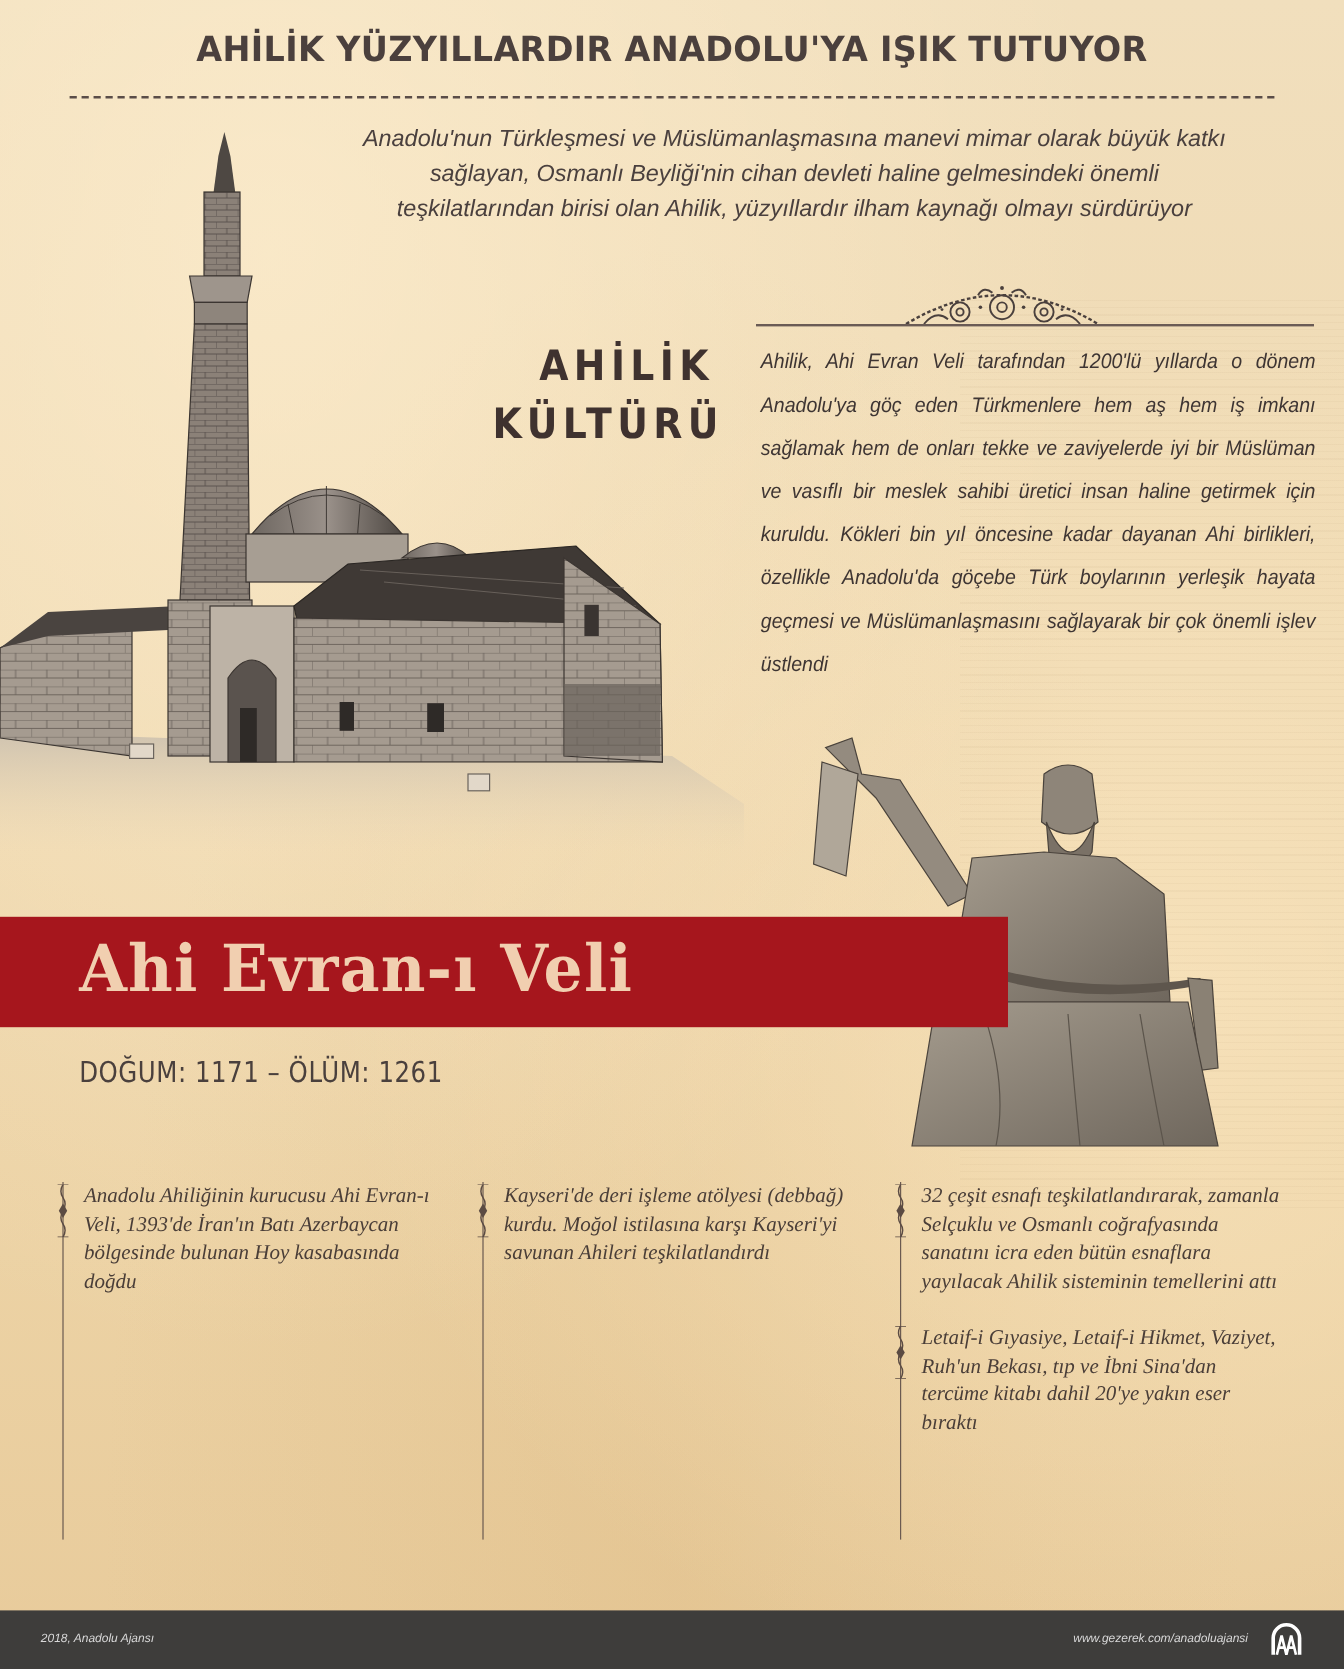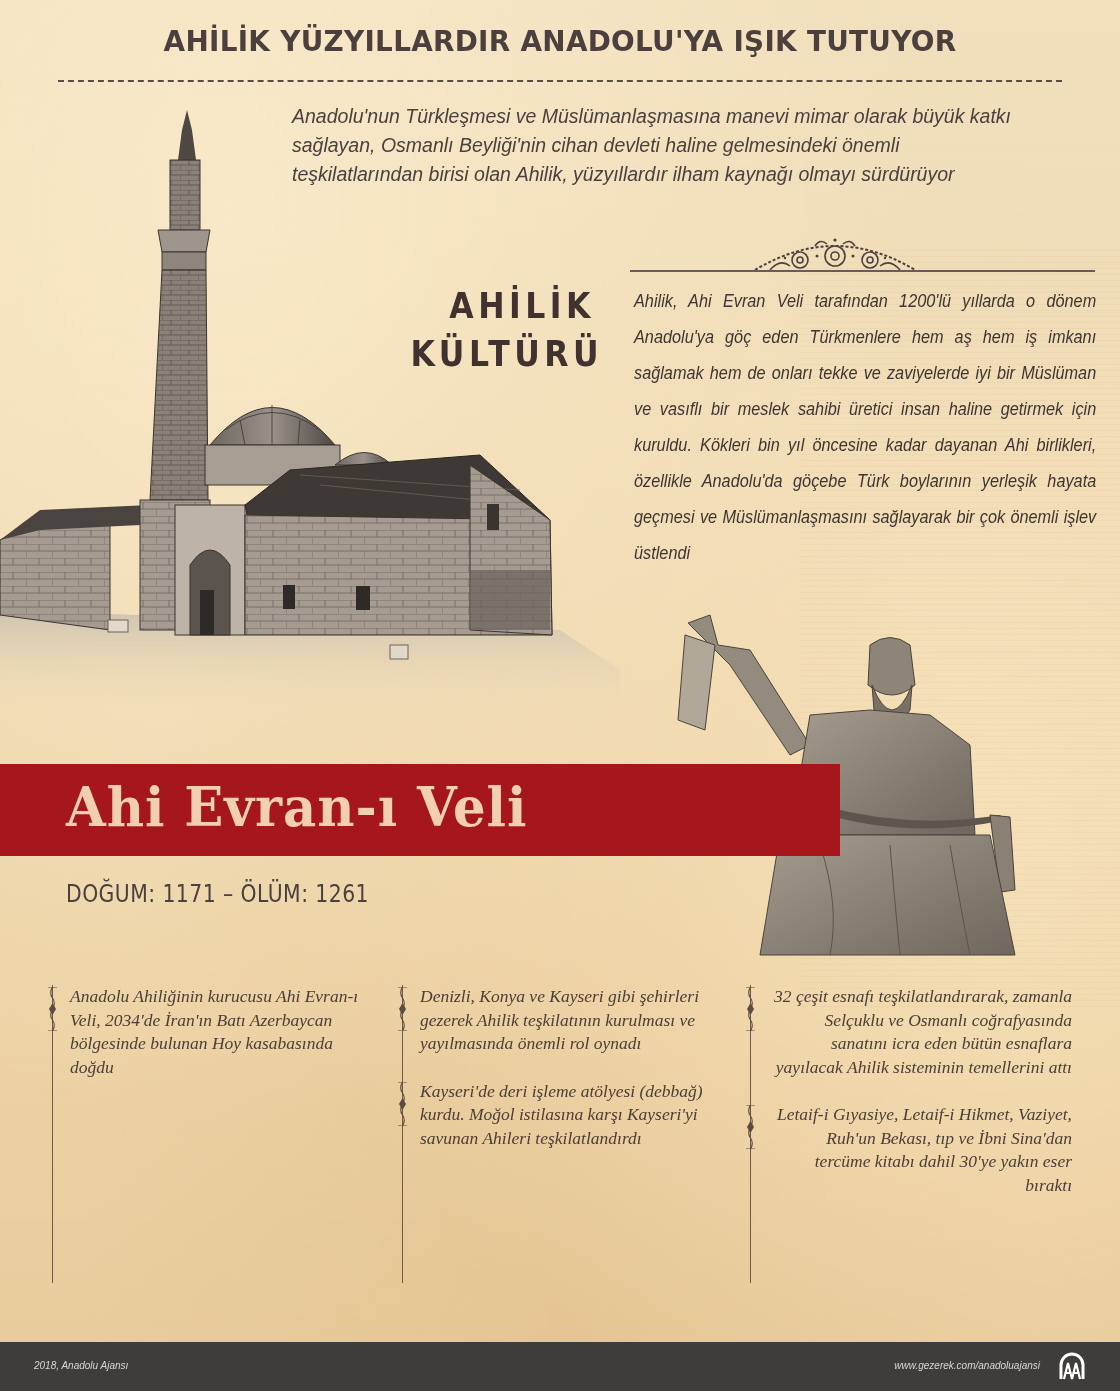--- a/index.html
+++ b/index.html
@@ -25,21 +25,21 @@
     position: absolute; top: 24px; left: 0; width: 1120px; text-align: center;
     font-family: "DejaVu Sans", sans-serif; font-weight: bold;
     font-size: 29px; letter-spacing: 0.3px; color: #4b403d;
     transform: scaleX(0.96);
   }
   .title-divider {
     position: absolute; top: 80px; left: 58px; width: 1004px; height: 0;
     border-top: 2px dashed #5a4d48;
   }
   .intro {
-    position: absolute; top: 102px; right: 88px; width: 740px; text-align: left;
+    position: absolute; top: 102px; right: 88px; width: 740px; text-align: center;
     font-style: italic; font-size: 19.5px; line-height: 29px; color: #4a403e;
   }
 
   
   .mosque { position: absolute; left: 0; top: 110px; width: 620px; height: 600px; }
 
   
   .section-heading {
     position: absolute; top: 282px; left: 390px; width: 205px; text-align: right;
     font-family: "DejaVu Sans", sans-serif; font-weight: bold;
@@ -74,21 +74,21 @@
     transform: scaleX(0.85); transform-origin: left; letter-spacing: 0.5px;
   }
 
   
   .statue { position: absolute; left: 670px; top: 605px; width: 400px; height: 360px; }
 
   
   .column { position: absolute; top: 985px; width: 330px; }
   .col-1 { left: 44px; }
   .col-2 { left: 394px; }
-  .col-3 { left: 742px; text-align: right; }
+  .col-3 { left: 742px; }
   .col-line {
     position: absolute; left: 8px; top: 0; width: 1px; background: #6b5a50;
   }
   .fact { position: relative; padding-left: 26px; margin-bottom: 24px; }
   .fact-text {
     font-family: "Liberation Serif", serif; font-style: italic;
     font-size: 17.5px; line-height: 23.5px; color: #4a3e38;
   }
   .bullet { position: absolute; left: 0; top: 2px; width: 17px; height: 44px; }
 
@@ -225,57 +225,50 @@
 <h2 class="banner-name">Ahi Evran-ı Veli</h2>
 <div class="dates">DOĞUM: 1171  –  ÖLÜM: 1261</div>
 
 <div class="column col-1">
   <div class="col-line" style="height:298px"></div>
   <div class="fact">
     <svg class="bullet" viewBox="0 0 17 44">
         <path d="M4 0 H13 M8.5 0 Q5 6 8.5 11 Q12 16 8.5 22 Q5 28 8.5 33 Q12 38 8.5 44 M4 44 H13" stroke="#5b4b43" fill="none" stroke-width="1.2"></path>
         <path d="M8.5 16 L12 22 L8.5 28 L5 22Z" fill="#5b4b43"></path>
       </svg>
-    <p class="fact-text">Anadolu Ahiliğinin kurucusu Ahi Evran-ı Veli, 2034'de İran'ın Batı Azerbaycan bölgesinde bulunan Hoy kasabasında doğdu</p>
+    <p class="fact-text">Anadolu Ahiliğinin kurucusu Ahi Evran-ı Veli, 1393'de İran'ın Batı Azerbaycan bölgesinde bulunan Hoy kasabasında doğdu</p>
   </div>
 </div>
 
 <div class="column col-2">
   <div class="col-line" style="height:298px"></div>
   <div class="fact">
     <svg class="bullet" viewBox="0 0 17 44">
         <path d="M4 0 H13 M8.5 0 Q5 6 8.5 11 Q12 16 8.5 22 Q5 28 8.5 33 Q12 38 8.5 44 M4 44 H13" stroke="#5b4b43" fill="none" stroke-width="1.2"></path>
         <path d="M8.5 16 L12 22 L8.5 28 L5 22Z" fill="#5b4b43"></path>
       </svg>
-    <p class="fact-text">Denizli, Konya ve Kayseri gibi şehirleri gezerek Ahilik teşkilatının kurulması ve yayılmasında önemli rol oynadı</p>
-  </div>
-  <div class="fact">
-    <svg class="bullet" viewBox="0 0 17 44">
-        <path d="M4 0 H13 M8.5 0 Q5 6 8.5 11 Q12 16 8.5 22 Q5 28 8.5 33 Q12 38 8.5 44 M4 44 H13" stroke="#5b4b43" fill="none" stroke-width="1.2"></path>
-        <path d="M8.5 16 L12 22 L8.5 28 L5 22Z" fill="#5b4b43"></path>
-      </svg>
     <p class="fact-text">Kayseri'de deri işleme atölyesi (debbağ) kurdu. Moğol istilasına karşı Kayseri'yi savunan Ahileri teşkilatlandırdı</p>
   </div>
 </div>
 
 <div class="column col-3">
   <div class="col-line" style="height:298px"></div>
   <div class="fact">
     <svg class="bullet" viewBox="0 0 17 44">
         <path d="M4 0 H13 M8.5 0 Q5 6 8.5 11 Q12 16 8.5 22 Q5 28 8.5 33 Q12 38 8.5 44 M4 44 H13" stroke="#5b4b43" fill="none" stroke-width="1.2"></path>
         <path d="M8.5 16 L12 22 L8.5 28 L5 22Z" fill="#5b4b43"></path>
       </svg>
     <p class="fact-text">32 çeşit esnafı teşkilatlandırarak, zamanla Selçuklu ve Osmanlı coğrafyasında sanatını icra eden bütün esnaflara yayılacak Ahilik sisteminin temellerini attı</p>
   </div>
   <div class="fact">
     <svg class="bullet" viewBox="0 0 17 44">
         <path d="M4 0 H13 M8.5 0 Q5 6 8.5 11 Q12 16 8.5 22 Q5 28 8.5 33 Q12 38 8.5 44 M4 44 H13" stroke="#5b4b43" fill="none" stroke-width="1.2"></path>
         <path d="M8.5 16 L12 22 L8.5 28 L5 22Z" fill="#5b4b43"></path>
       </svg>
-    <p class="fact-text">Letaif-i Gıyasiye, Letaif-i Hikmet, Vaziyet, Ruh'un Bekası, tıp ve İbni Sina'dan tercüme kitabı dahil 30'ye yakın eser bıraktı</p>
+    <p class="fact-text">Letaif-i Gıyasiye, Letaif-i Hikmet, Vaziyet, Ruh'un Bekası, tıp ve İbni Sina'dan tercüme kitabı dahil 20'ye yakın eser bıraktı</p>
   </div>
 </div>
 
 <footer class="footer">
   <span class="footer-left">2018, Anadolu Ajansı</span>
   <a class="footer-right">www.gezerek.com/anadoluajansi</a>
   <svg class="aa-logo" viewBox="0 0 28 30">
     <path d="M3 28 V14 A11 11 0 0 1 25 14 V28" fill="none" stroke="#ffffff" stroke-width="3"></path>
     <path d="M6 28 L10 12 L14 28 M14 28 L18 12 L22 28 M8 22 H12 M16 22 H20" fill="none" stroke="#ffffff" stroke-width="2.2"></path>
   </svg>

